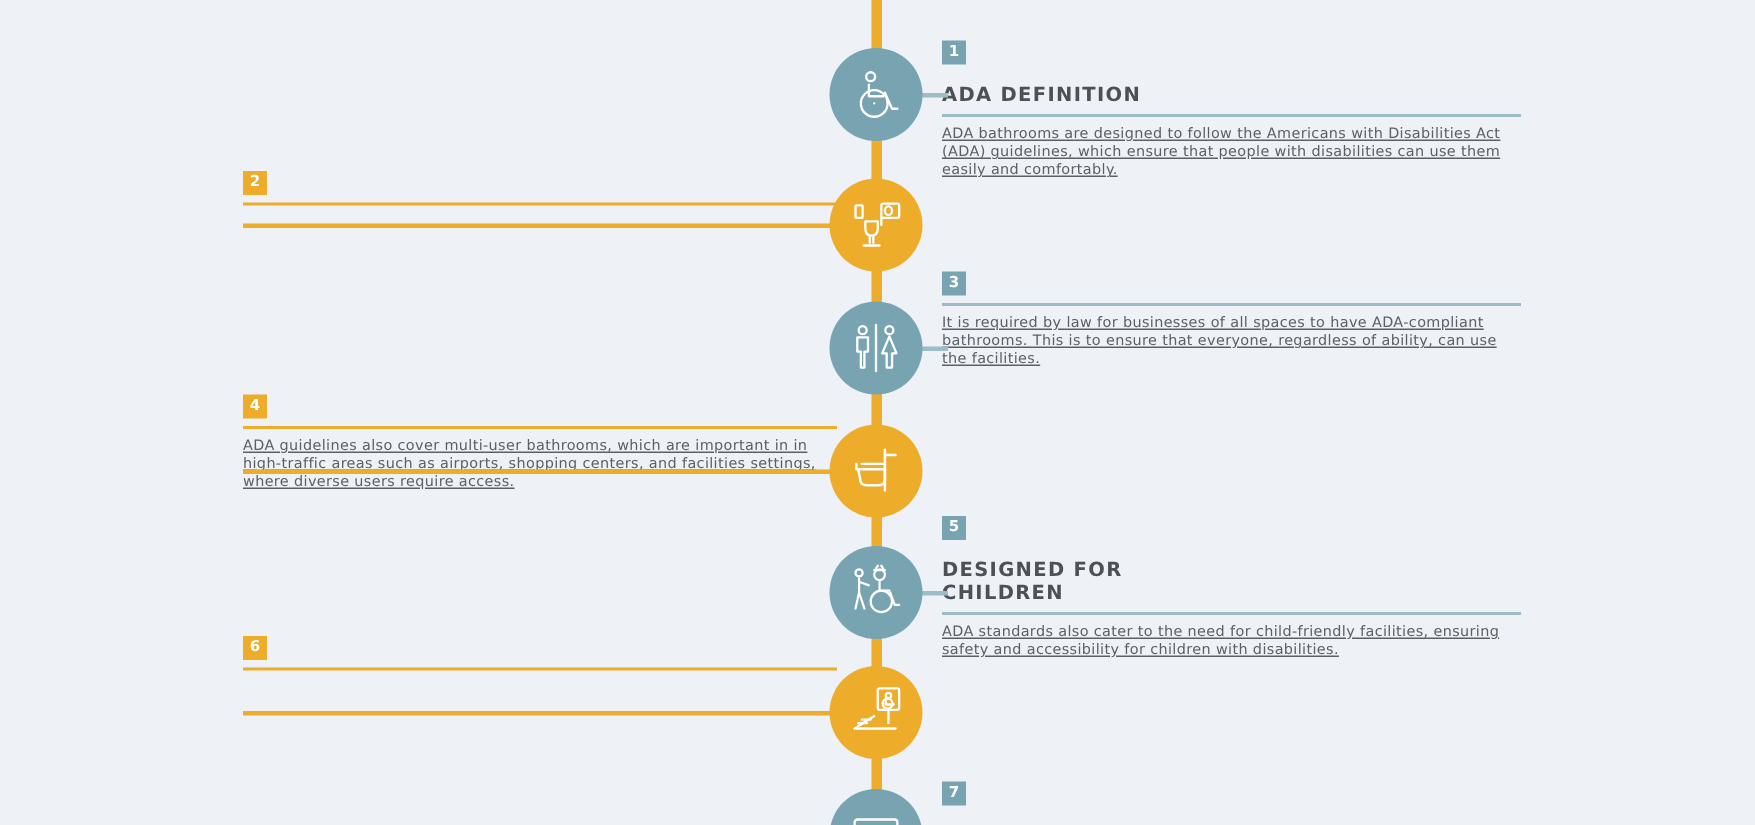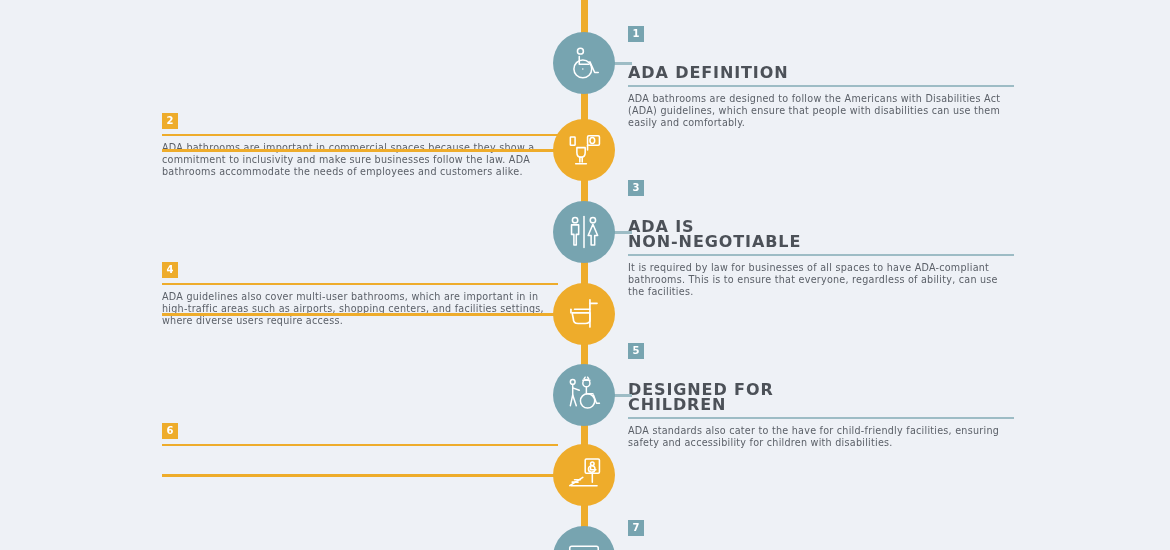--- a/index.html
+++ b/index.html
@@ -48,39 +48,40 @@
     text-align:center;
     color:#ffffff;
     font-size:10px;
     font-weight:bold;
     font-family:"DejaVu Sans", sans-serif;
   }
   .badge.teal{background:#77a4b0;}
   .badge.orange{background:#eeac2b;}
 
   .title{
-    margin-top:24px;
+    margin-top:14px;
     color:#4c5158;
-    font-size:16px;
+    font-size:13px;
     font-weight:bold;
     letter-spacing:0.9px;
     line-height:14.5px;
     text-transform:uppercase;
     white-space:pre-line;
   }
 
   .rule{height:2px;margin-top:5px;margin-bottom:6px;width:100%;}
   .rule.teal{background:#9dbcc5;}
   .rule.orange{background:#eeac2b;}
 
   .body{
     color:#5b6068;
     font-size:9.6px;
     line-height:12.2px;
     letter-spacing:0.25px;
+    text-decoration:underline;
   }
 </style>
 </head>
 <body>
 
 <div id="timeline">
   <div class="spine"></div>
 <div class="node" style="top: 0px;">
       <div class="circle teal" style="top: 32px;">
         <span>
@@ -104,37 +105,36 @@
             <rect x="38" y="8" width="20" height="16" rx="2"></rect>
             <ellipse cx="46" cy="16" rx="4" ry="5"></ellipse>
             <path d="M38 24 L38 32"></path>
             <path d="M20 28 L34 28 L34 36 Q34 44 27 44 Q20 44 20 36 Z"></path>
             <path d="M25 44 L25 52"></path>
             <path d="M29 44 L29 52"></path>
             <path d="M18 55 L36 55"></path>
           </svg>
         </span>
       </div>
-      <div class="panel left" style="top: 108.5px;"><div class="badge orange">2</div><div class="rule orange"></div><div class="body">ADA bathrooms are important in commercial spaces because they show a commitment to inclusivity and make sure businesses follow the law. ADA bathrooms accommodate the needs of employees and customers alike.</div></div>
+      <div class="panel left" style="top: 108.5px;"><div class="badge orange">2</div><div class="rule orange"></div></div>
     </div>
     <div class="stub" style="top: 149px; background: rgb(238, 172, 43); left: 162px; width: 396px;"></div>
     <div class="node" style="top: 0px;">
       <div class="circle teal" style="top: 201px;">
         <span>
           <svg viewBox="0 0 64 64" fill="none" stroke="#ffffff" stroke-width="2.6" stroke-linecap="round" stroke-linejoin="round">
             <circle cx="17" cy="12" r="4.5"></circle>
             <path d="M11 20 L23 20 L23 36 L19 36 L19 54 L15 54 L15 36 L11 36 Z"></path>
             <path d="M32 6 L32 58"></path>
             <circle cx="47" cy="12" r="4.5"></circle>
             <path d="M47 19 L39 38 L44 38 L44 54 L50 54 L50 38 L55 38 Z"></path>
           </svg>
         </span>
       </div>
-      <div class="panel right" style="top: 176px;"><div class="badge teal">3</div><div class="title">ADA IS
-NON-NEGOTIABLE</div><div class="rule teal"></div><div class="body">It is required by law for businesses of all spaces to have ADA-compliant bathrooms. This is to ensure that everyone, regardless of ability, can use the facilities.</div></div>
+      <div class="panel right" style="top: 176px;"><div class="badge teal">3</div><div class="rule teal"></div><div class="body">It is required by law for businesses of all spaces to have ADA-compliant bathrooms. This is to ensure that everyone, regardless of ability, can use the facilities.</div></div>
     </div>
     <div class="stub" style="top: 231px; background: rgb(157, 188, 197); left: 612px; width: 20px;"></div>
     <div class="node" style="top: 0px;">
       <div class="circle orange" style="top: 283px;">
         <span>
           <svg viewBox="0 0 64 64" fill="none" stroke="#ffffff" stroke-width="2.8" stroke-linecap="round" stroke-linejoin="round">
             <path d="M42 8 L42 54"></path>
             <path d="M42 14 L54 14"></path>
             <path d="M16 24 L42 24"></path>
             <path d="M12 30 L42 30 L42 42 Q42 48 34 48 L22 48 Q14 48 14 40 Z"></path>
@@ -157,21 +157,21 @@
             <path d="M30 7 L42 7"></path>
             <path d="M32 5 L34 2"></path>
             <path d="M40 5 L38 2"></path>
             <path d="M36 19 L36 30 L47 30"></path>
             <circle cx="38" cy="42" r="12"></circle>
             <path d="M48 32 L53 46 L58 46"></path>
           </svg>
         </span>
       </div>
       <div class="panel right" style="top: 339px;"><div class="badge teal">5</div><div class="title">DESIGNED FOR
-CHILDREN</div><div class="rule teal"></div><div class="body">ADA standards also cater to the have for child-friendly facilities, ensuring safety and accessibility for children with disabilities.</div></div>
+CHILDREN</div><div class="rule teal"></div><div class="body">ADA standards also cater to the need for child-friendly facilities, ensuring safety and accessibility for children with disabilities.</div></div>
     </div>
     <div class="stub" style="top: 394px; background: rgb(157, 188, 197); left: 612px; width: 20px;"></div>
     <div class="node" style="top: 0px;">
       <div class="circle orange" style="top: 444px;">
         <span>
           <svg viewBox="0 0 64 64" fill="none" stroke="#ffffff" stroke-width="2.6" stroke-linecap="round" stroke-linejoin="round">
             <rect x="34" y="5" width="24" height="24" rx="2"></rect>
             <circle cx="46" cy="13" r="3"></circle>
             <path d="M43 18 L43 23 L52 23"></path>
             <circle cx="45" cy="22" r="5.5"></circle>

